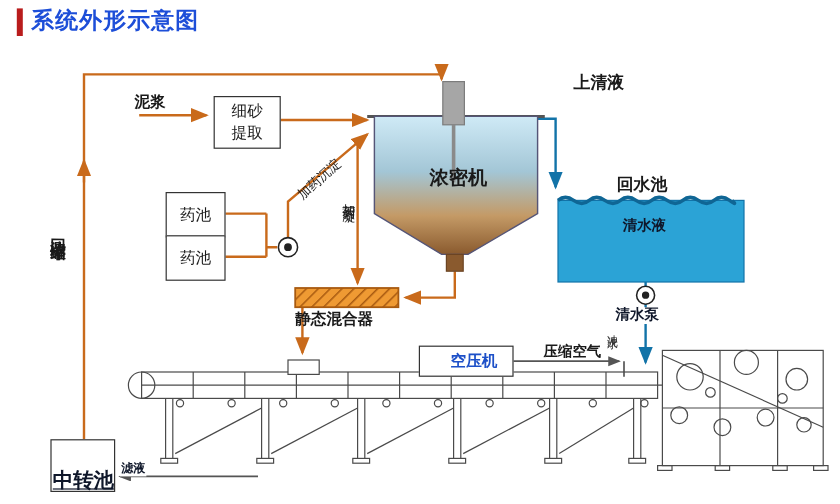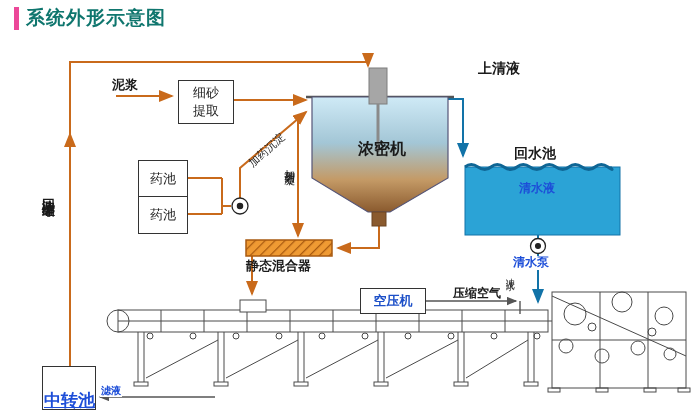--- a/index.html
+++ b/index.html
@@ -3,27 +3,27 @@
 <meta charset="utf-8">
 <style>
   html,body{margin:0;padding:0;}
   body{font-family:"Liberation Sans",sans-serif;}
   .stage{
     position:relative;width:700px;height:420px;background:#ffffff;overflow:hidden;
   }
   .stage svg{position:absolute;left:0;top:0;}
   .page-title{
     position:absolute;left:14px;top:7px;
-    font-size:19px;font-weight:bold;color:#0f766e;
-    border-left:5px solid #ec4899;padding-left:7px;line-height:1.2;
+    font-size:19px;font-weight:bold;color:#1d4ed8;
+    border-left:5px solid #b91c1c;padding-left:7px;line-height:1.2;
     letter-spacing:1px;
   }
   .lbl{position:absolute;color:#1a1a1a;font-size:13px;white-space:nowrap;line-height:1.15;}
   .b{font-weight:bold;}
-  .green{color:#1d4ed8;}
+  .green{color:#0f172a;}
   .blue{color:#1d50c8;}
   .small{font-size:11px;}
   .tiny{font-size:9px;}
   .vert{writing-mode:vertical-rl;text-orientation:upright;letter-spacing:2px;}
   .box{
     position:absolute;border:1.5px solid #333;background:#fff;
     display:flex;align-items:center;justify-content:center;text-align:center;
     color:#1a1a1a;font-size:13px;
   }
   .wrap2{width:30px;text-align:center;font-family:Liberation Serif, serif;}
@@ -208,21 +208,21 @@
     <span class="wrap2">细砂提取</span>
   </div>
 
   <div class="box" style="left:138px;top:160px;width:48px;height:36px;">
     <span>药池</span>
   </div>
   <div class="box" style="left:138px;top:196px;width:48px;height:36px;">
     <span>药池</span>
   </div>
 
-  <div class="box" style="left:360px;top:288px;width:64px;height:24px;">
+  <div class="box" style="left:349px;top:288px;width:64px;height:24px;padding-left:13px;">
     <span class="blue b">空压机</span>
   </div>
 
   <div class="box" style="left:42px;top:366px;width:52px;height:42px;"></div>
   <div class="lbl green b" style="left:44px;top:391px;width:48px;text-align:center;font-size:17px;text-decoration:underline;">中转池</div>
 
   <div class="lbl b" style="left:112px;top:78px;text-align:right;">泥浆</div>
 
   <div class="lbl small rot" style="left:246px;top:160px;">加药沉淀</div>
   <div class="lbl small vert" style="left:283px;top:160px;">加药絮凝</div>

